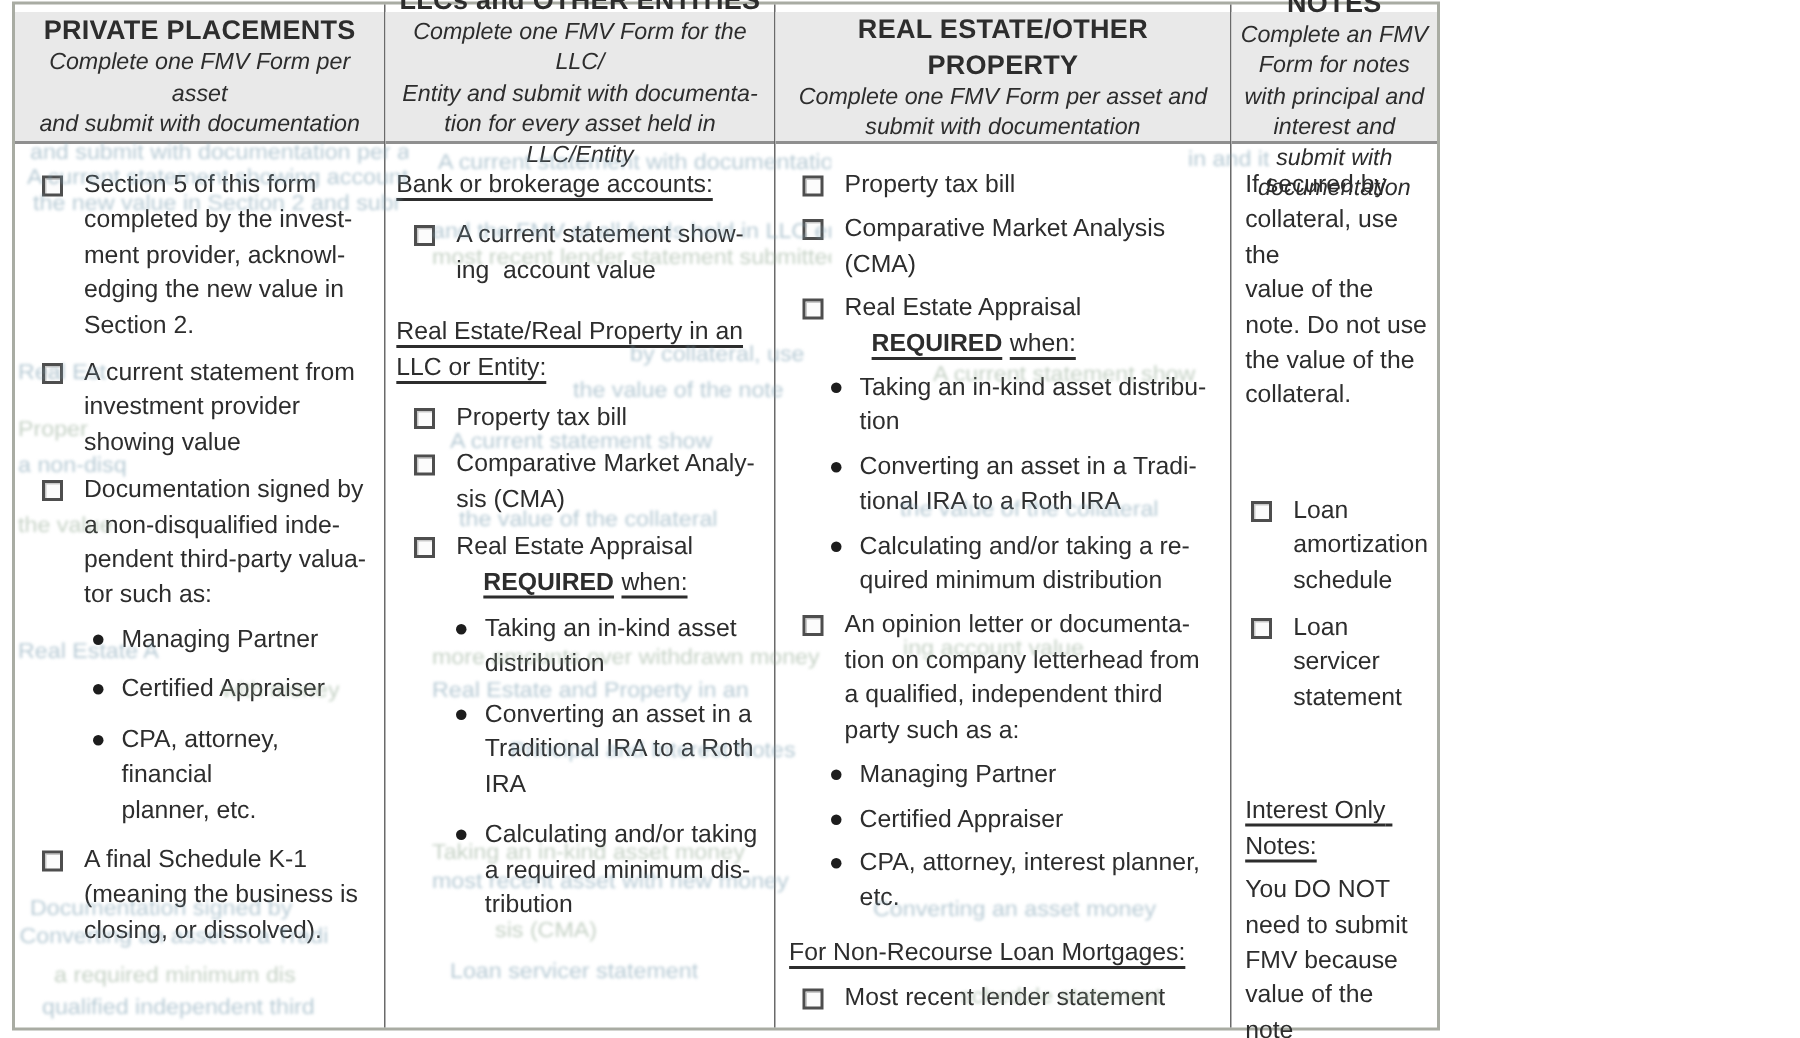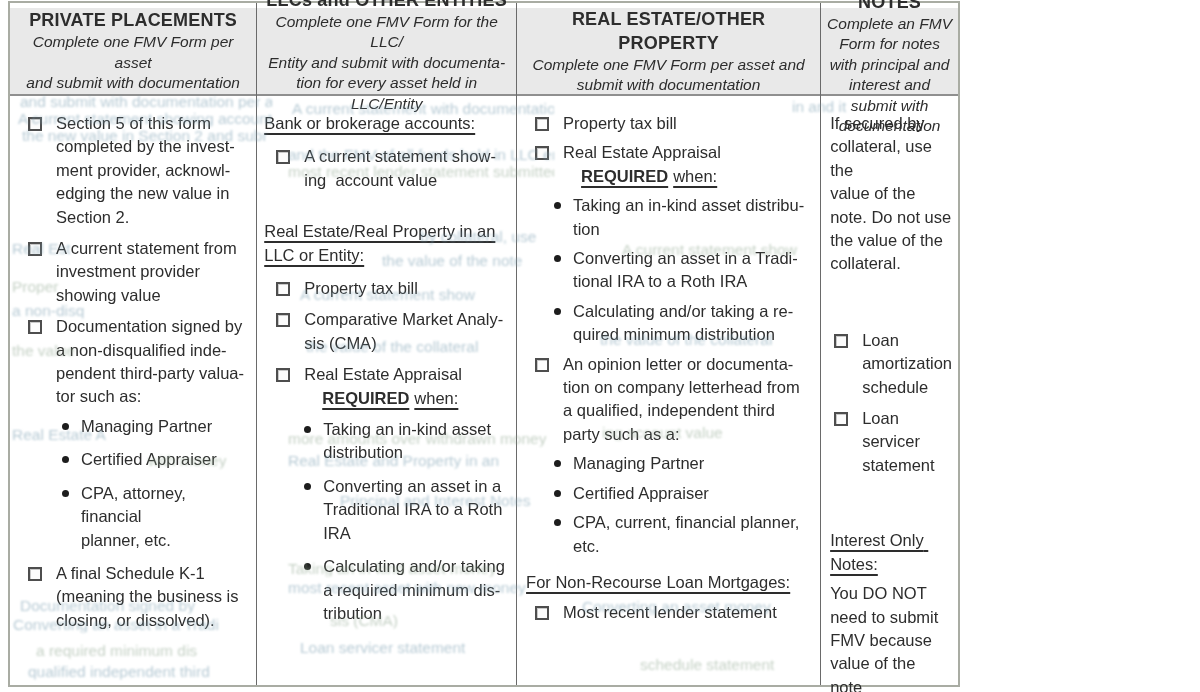--- a/index.html
+++ b/index.html
@@ -65,21 +65,21 @@
   }
   .para{font-size:16.5px;line-height:23.4px;white-space:pre-wrap;}
 
   .req-line{
     display:inline-block;margin-left:18px;
     text-decoration:underline;text-decoration-thickness:1.5px;text-underline-offset:3.5px;
   }
   .req{font-weight:700;}
   .when{margin-left:5px;}
 
-  .mt26{margin-top:28px;} .mt13{margin-top:13px;} .mt52{margin-top:52px;}
+  .mt26{margin-top:18px;} .mt13{margin-top:13px;} .mt52{margin-top:52px;}
   .mb40{margin-bottom:53px;} .mb7{margin-bottom:7px;} .mb6{margin-bottom:6px;} .mb0{margin-bottom:0;}
 
   
   #ghost-layer{position:absolute;inset:0;pointer-events:none;z-index:3;}
   .ghost{
     position:absolute;font-size:15.5px;line-height:17px;
     color:rgba(125,160,178,.55);filter:blur(1.1px);
     white-space:nowrap;overflow:hidden;transform:scaleY(.93);
   }
   .ghost.green{color:rgba(142,166,142,.5);}
@@ -194,20 +194,25 @@
       <div class="col-sub">Complete one FMV Form per asset and
 submit with documentation</div>
     </div>
     <div class="col-body">
       <div class="item check">
         <span class="cb"></span>
         <span class="txt">Property tax bill</span>
       </div>
       <div class="item check">
         <span class="cb"></span>
+        <span class="txt">Comparative Market Analysis
+(CMA)</span>
+      </div>
+      <div class="item check">
+        <span class="cb"></span>
         <span class="txt"><span>Real Estate Appraisal</span><br><span class="req-line"><b class="req">REQUIRED</b><span class="when">when:</span></span></span>
       </div>
       <div class="item bullet">
         <span class="dot"></span>
         <span class="txt">Taking an in-kind asset distribu-
 tion</span>
       </div>
       <div class="item bullet">
         <span class="dot"></span>
         <span class="txt">Converting an asset in a Tradi-
@@ -228,21 +233,21 @@
       <div class="item bullet">
         <span class="dot"></span>
         <span class="txt">Managing Partner</span>
       </div>
       <div class="item bullet">
         <span class="dot"></span>
         <span class="txt">Certified Appraiser</span>
       </div>
       <div class="item bullet mb0">
         <span class="dot"></span>
-        <span class="txt">CPA, current, financial planner,
+        <span class="txt">CPA, attorney, interest planner,
 etc.</span>
       </div>
       <div class="heading mt13 mb7">For Non-Recourse Loan Mortgages:</div>
       <div class="item check">
         <span class="cb"></span>
         <span class="txt">Most recent lender statement</span>
       </div>
     </div>
   </div>
 

